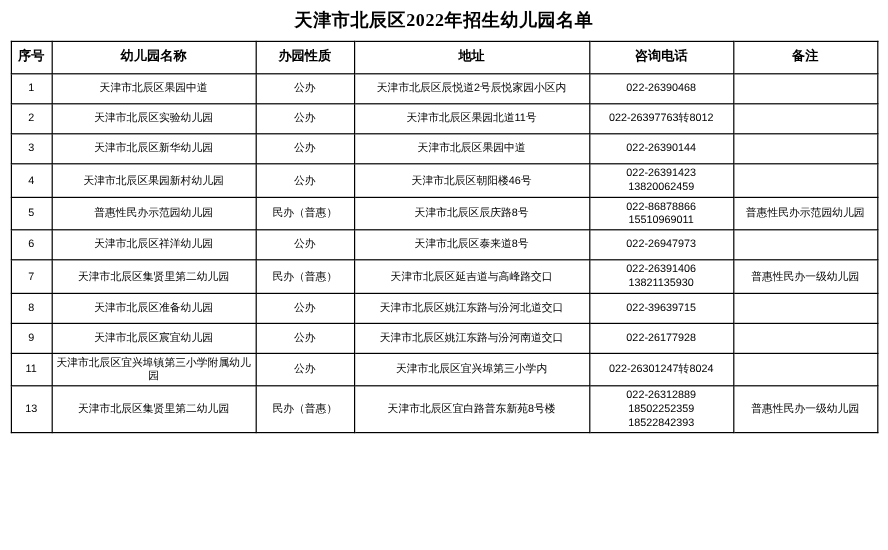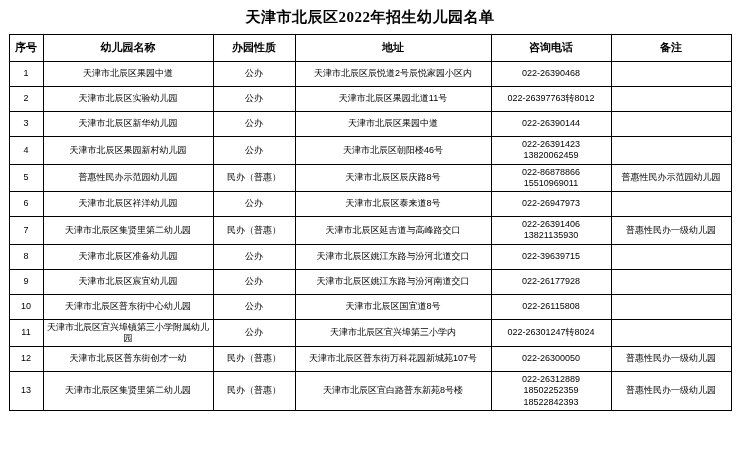--- a/index.html
+++ b/index.html
@@ -164,46 +164,30 @@
 
       <tr>
         <td>9</td>
         <td>天津市北辰区宸宜幼儿园</td>
         <td>公办</td>
         <td>天津市北辰区姚江东路与汾河南道交口</td>
         <td class="multiline">022-26177928</td>
         <td></td>
       </tr>
 
-      <tr>
-        <td>10</td>
-        <td>天津市北辰区普东街中心幼儿园</td>
-        <td>公办</td>
-        <td>天津市北辰区国宜道8号</td>
-        <td class="multiline">022-26115808</td>
-        <td></td>
-      </tr>
 
       <tr>
         <td>11</td>
         <td>天津市北辰区宜兴埠镇第三小学附属幼儿园</td>
         <td>公办</td>
         <td>天津市北辰区宜兴埠第三小学内</td>
         <td class="multiline">022-26301247转8024</td>
         <td></td>
       </tr>
 
-      <tr>
-        <td>12</td>
-        <td>天津市北辰区普东街创才一幼</td>
-        <td>民办（普惠）</td>
-        <td>天津市北辰区普东街万科花园新城苑107号</td>
-        <td class="multiline">022-26300050</td>
-        <td>普惠性民办一级幼儿园</td>
-      </tr>
 
       <tr>
         <td>13</td>
         <td>天津市北辰区集贤里第二幼儿园</td>
         <td>民办（普惠）</td>
         <td>天津市北辰区宜白路普东新苑8号楼</td>
         <td class="multiline">022-26312889
 18502252359
 18522842393</td>
         <td>普惠性民办一级幼儿园</td>

